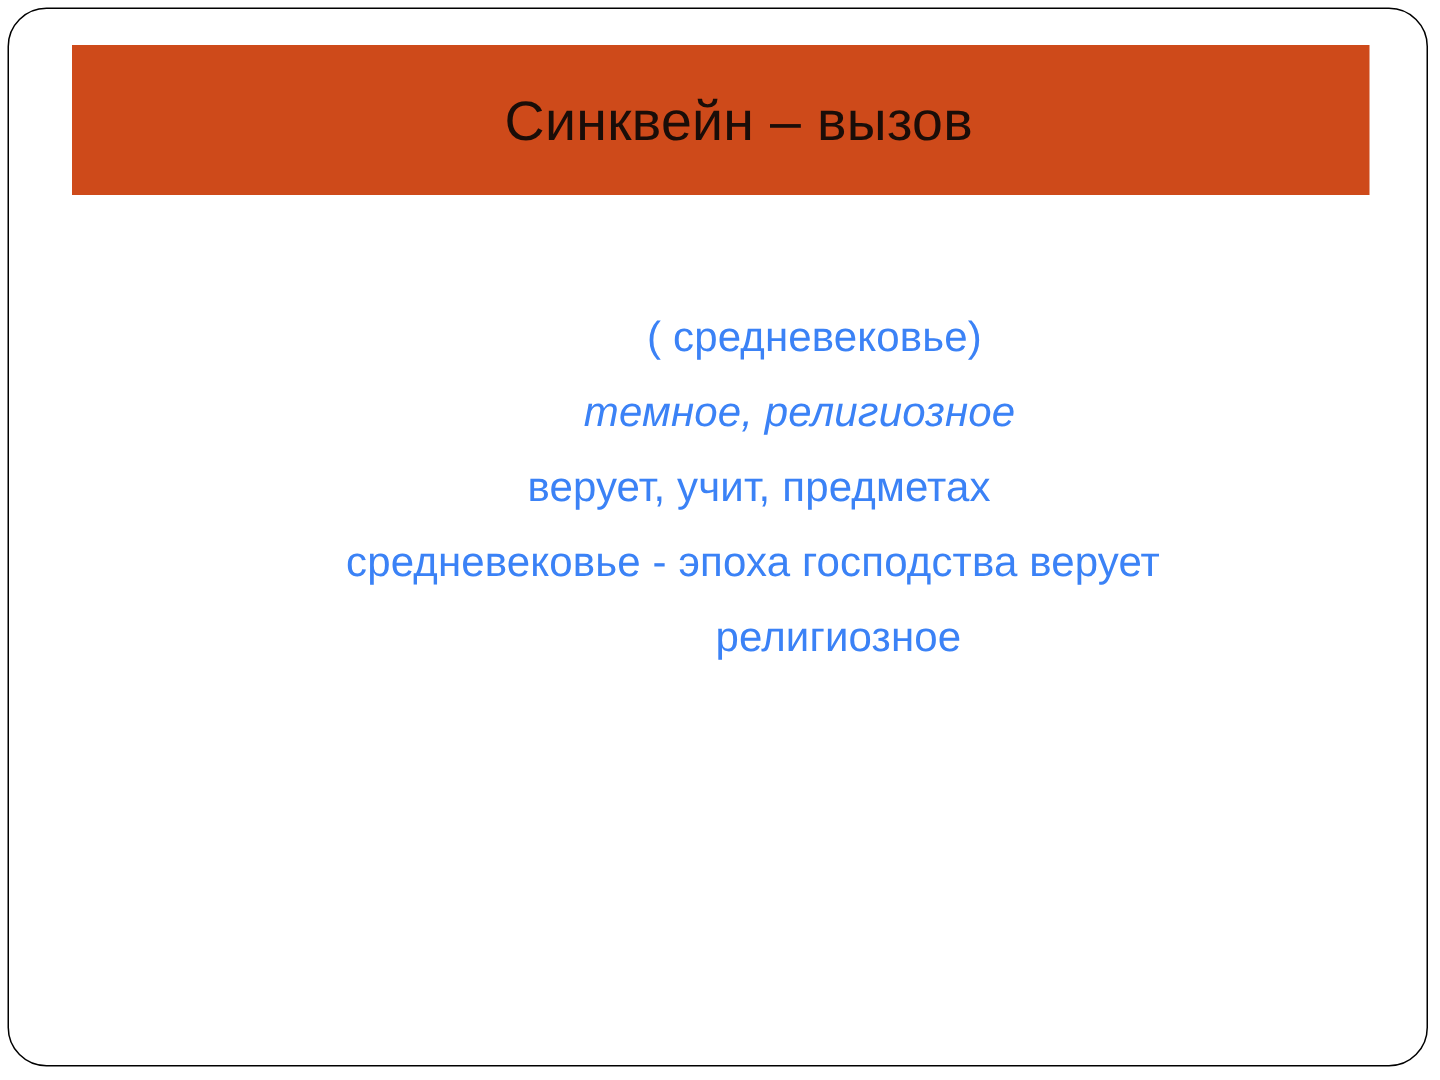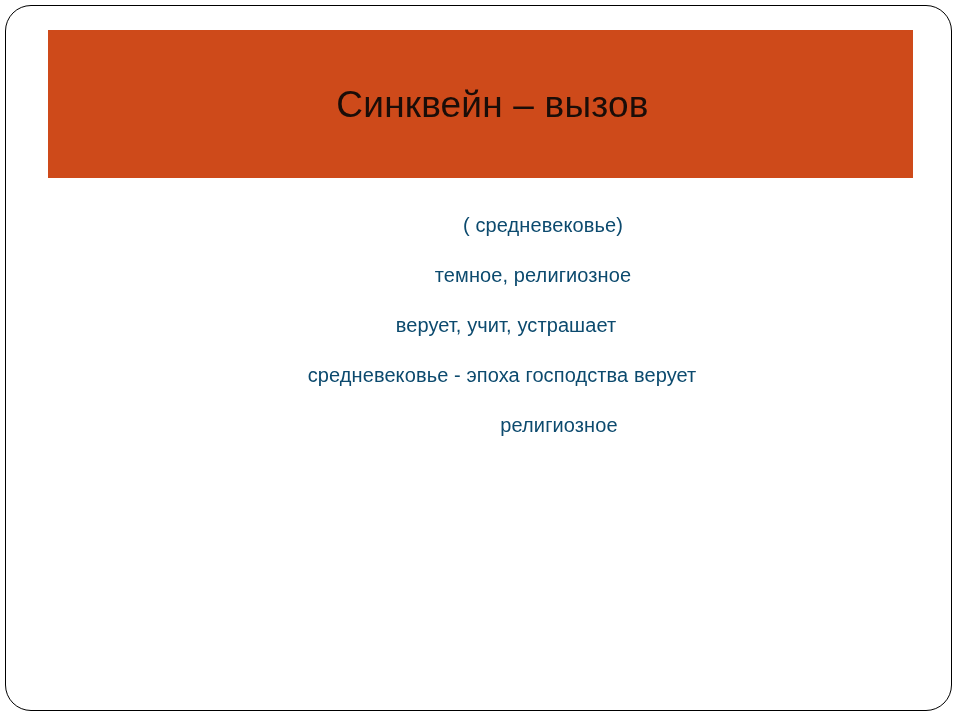--- a/index.html
+++ b/index.html
@@ -28,21 +28,21 @@
     border-radius: 26px;
     box-sizing: border-box;
     pointer-events: none;
   }
   
   #title-banner {
     position: absolute;
     left: 48px;
     top: 30px;
     width: 865px;
-    height: 148px;
+    height: 100px;
     background: #ce4a1a;
     display: flex;
     flex-direction: column;
     align-items: center;
     justify-content: center;
     box-sizing: border-box;
   }
   .title-line {
     font-family: "Liberation Sans", sans-serif;
     font-size: 37px;
@@ -58,45 +58,45 @@
     position: absolute;
     left: 48px;
     top: 200px;
     width: 890px;
     display: flex;
     flex-direction: column;
     align-items: center;
   }
   .body-line {
     font-family: "Liberation Sans", sans-serif;
-    font-size: 20px;
+    font-size: 28px;
     line-height: 50px;
-    color: #0c4a6e;
+    color: #3b82f6;
     text-align: center;
     white-space: pre;
     letter-spacing: 0.1px;
   }
   .body-line.indent-1 { padding-left: 100px; }
-  .body-line.indent-2 { padding-left: 80px; }
+  .body-line.indent-2 { padding-left: 80px; font-style: italic; }
   .body-line.indent-3 { padding-left: 26px; }
   .body-line.indent-4 { padding-left: 18px; }
   .body-line.indent-5 { padding-left: 132px; }
 </style>
 </head>
 <body>
 
 <div id="slide">
 
   <div id="slide-frame"></div>
 
   <div id="title-banner">
     <div class="title-line">Синквейн – вызов</div>
   </div>
 
   <div id="body-block">
     <div class="body-line indent-1">( средневековье)</div>
     <div class="body-line indent-2">темное, религиозное</div>
-    <div class="body-line indent-3">верует, учит, устрашает</div>
+    <div class="body-line indent-3">верует, учит, предметах</div>
     <div class="body-line indent-4">средневековье - эпоха господства верует</div>
     <div class="body-line indent-5">религиозное</div>
   </div>
 
 </div>
 
 </body></html>

